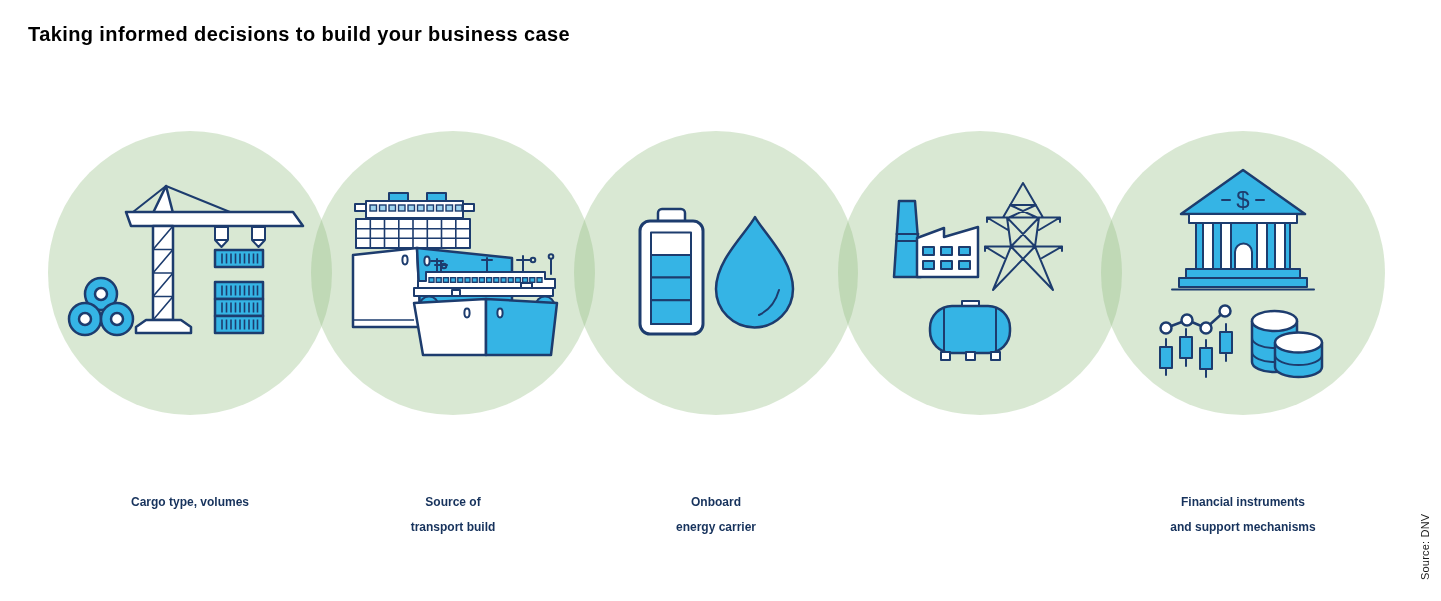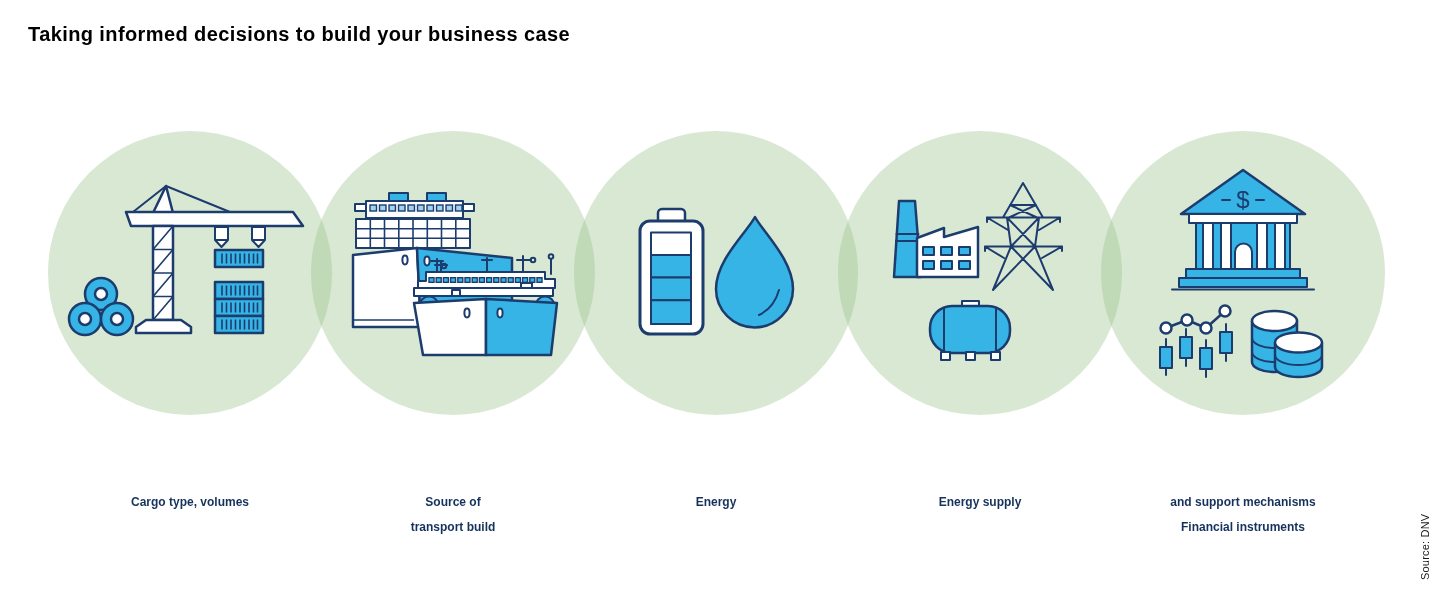--- a/index.html
+++ b/index.html
@@ -221,25 +221,22 @@
   </svg>
 
   <div class="label" style="left:40px">
     <span>Cargo type, volumes</span>
   </div>
   <div class="label" style="left:303px">
     <span>Source of</span>
     <span>transport build</span>
   </div>
   <div class="label" style="left:566px">
-    <span>Energy</span>
-  </div>
-  <div class="label" style="left:830px">
-    <span>Energy supply</span>
-    <span></span>
+    <span>Onboard</span>
+    <span>energy carrier</span>
   </div>
   <div class="label" style="left:1093px">
+    <span>Financial instruments</span>
     <span>and support mechanisms</span>
-    <span>Financial instruments</span>
   </div>
 
   <div class="source">Source: DNV</div>
 </div>
 
 </body></html>

